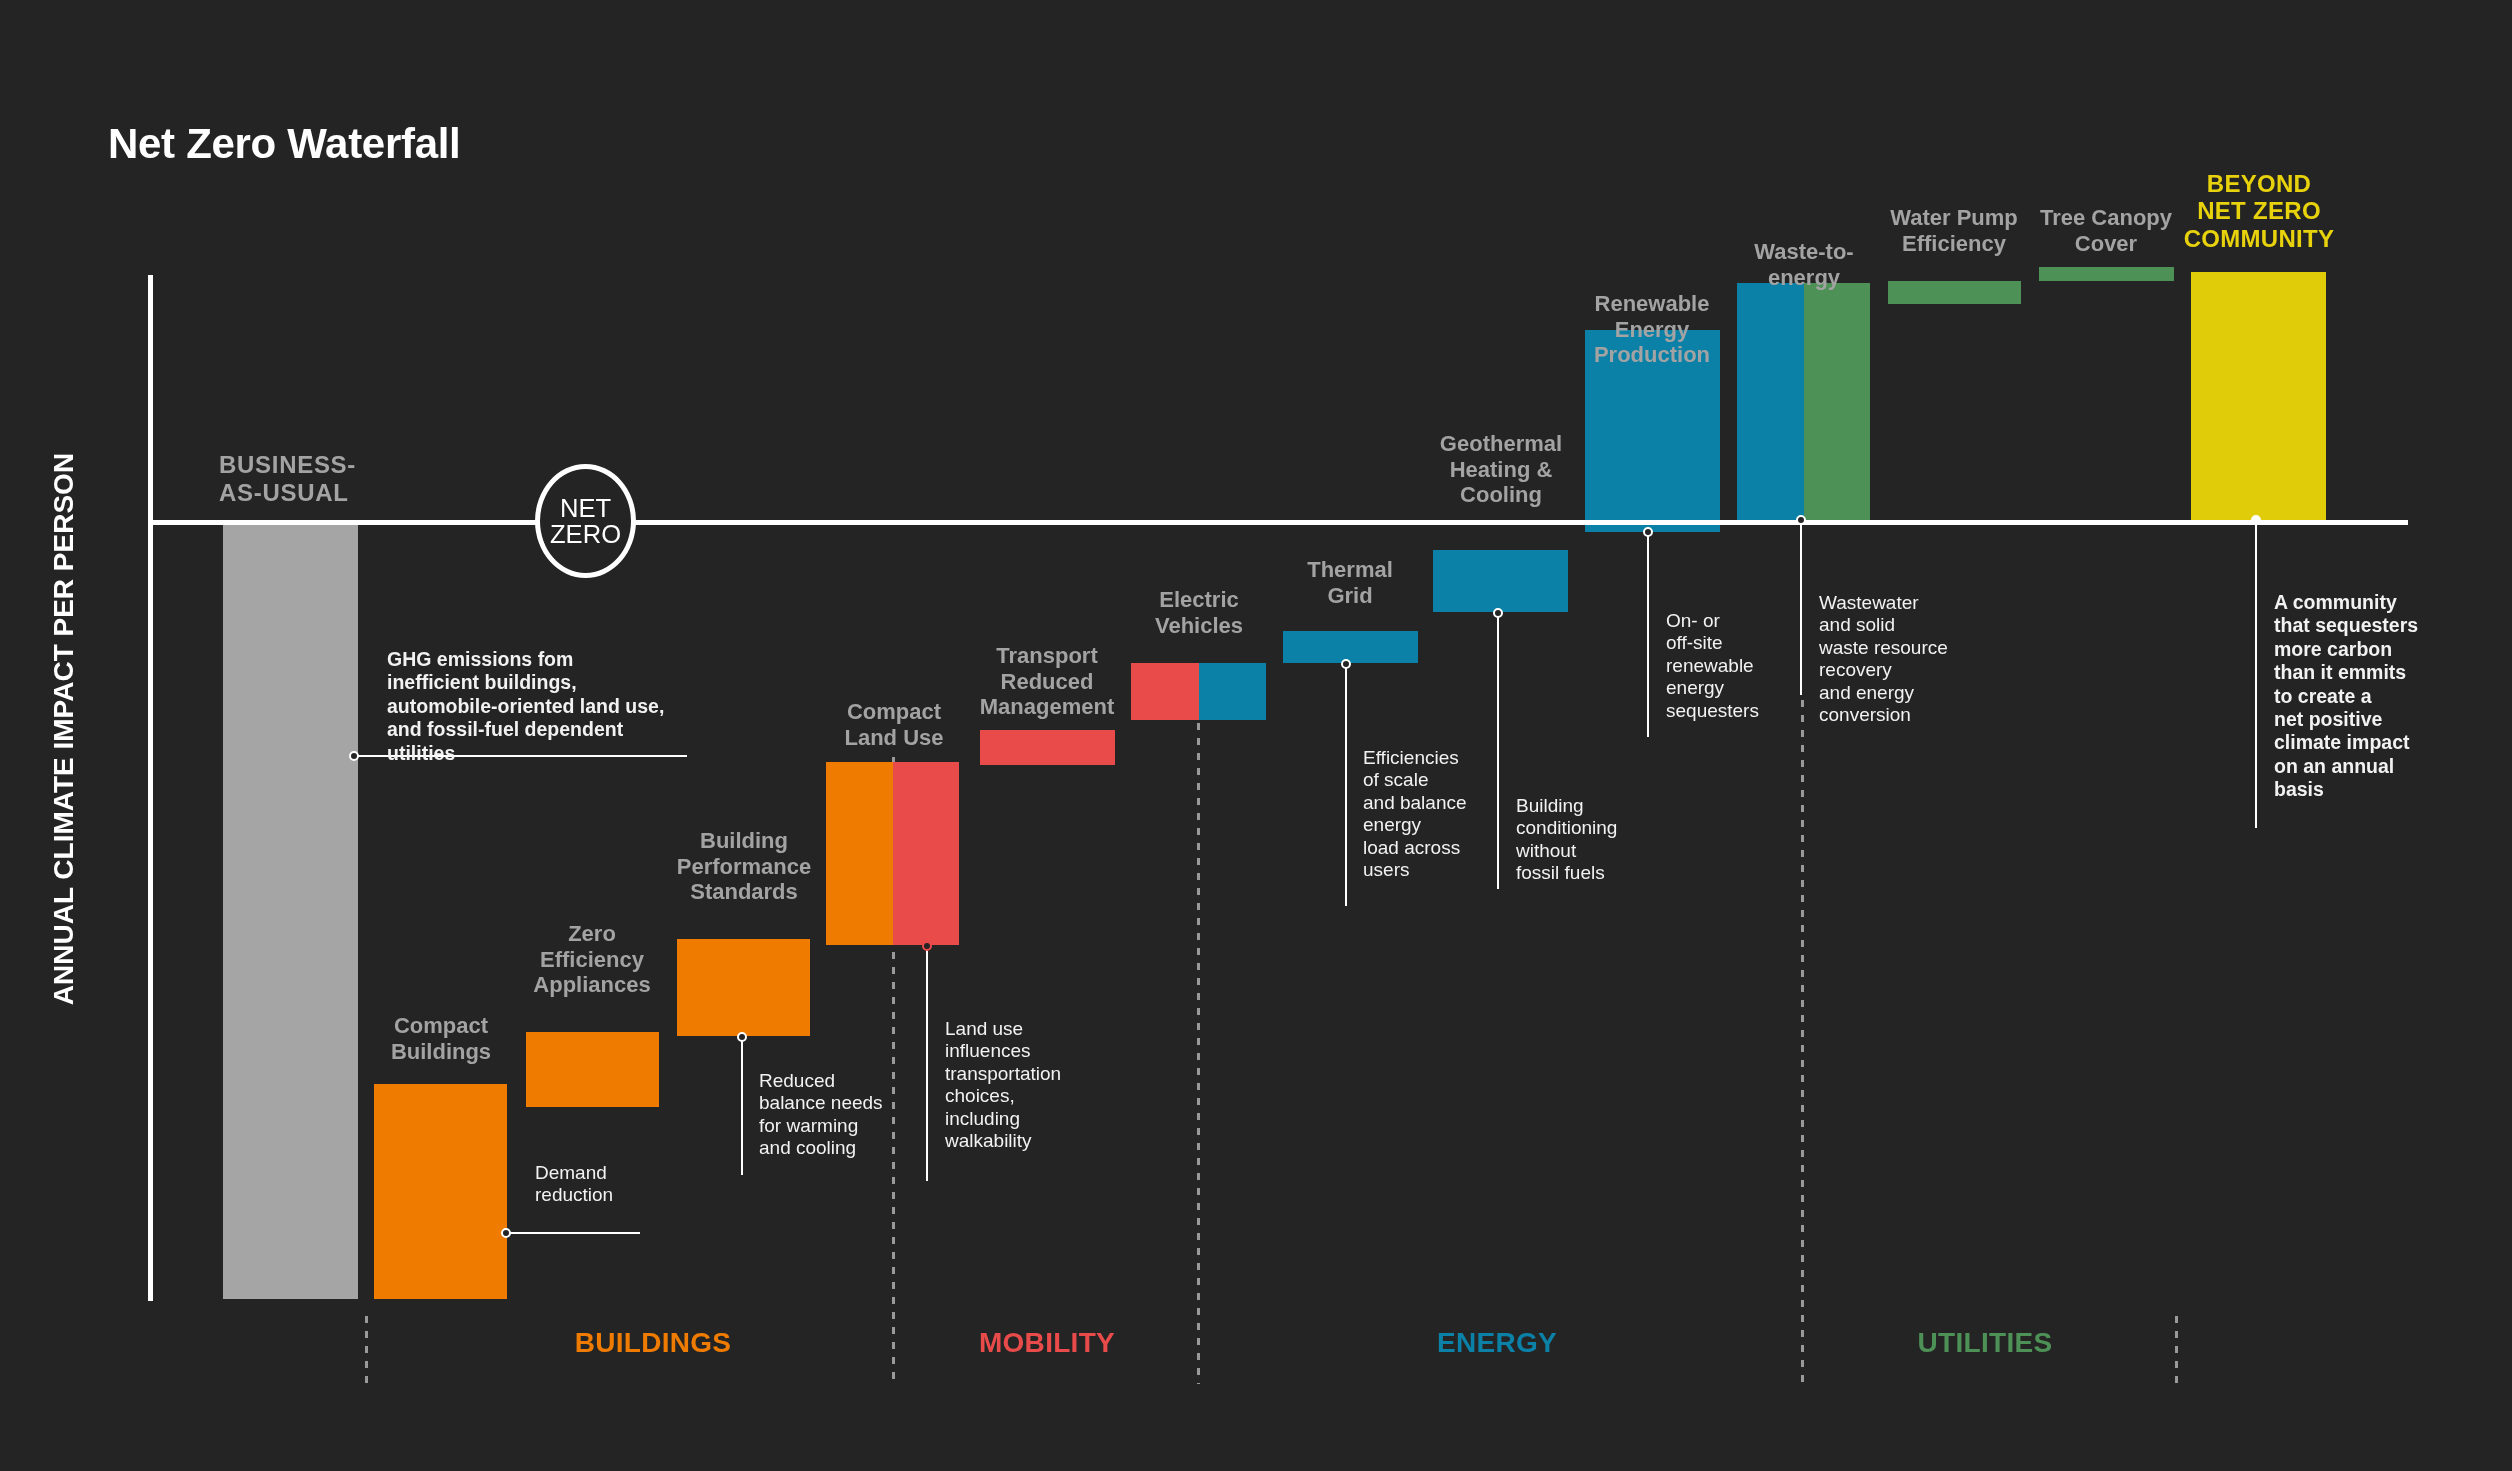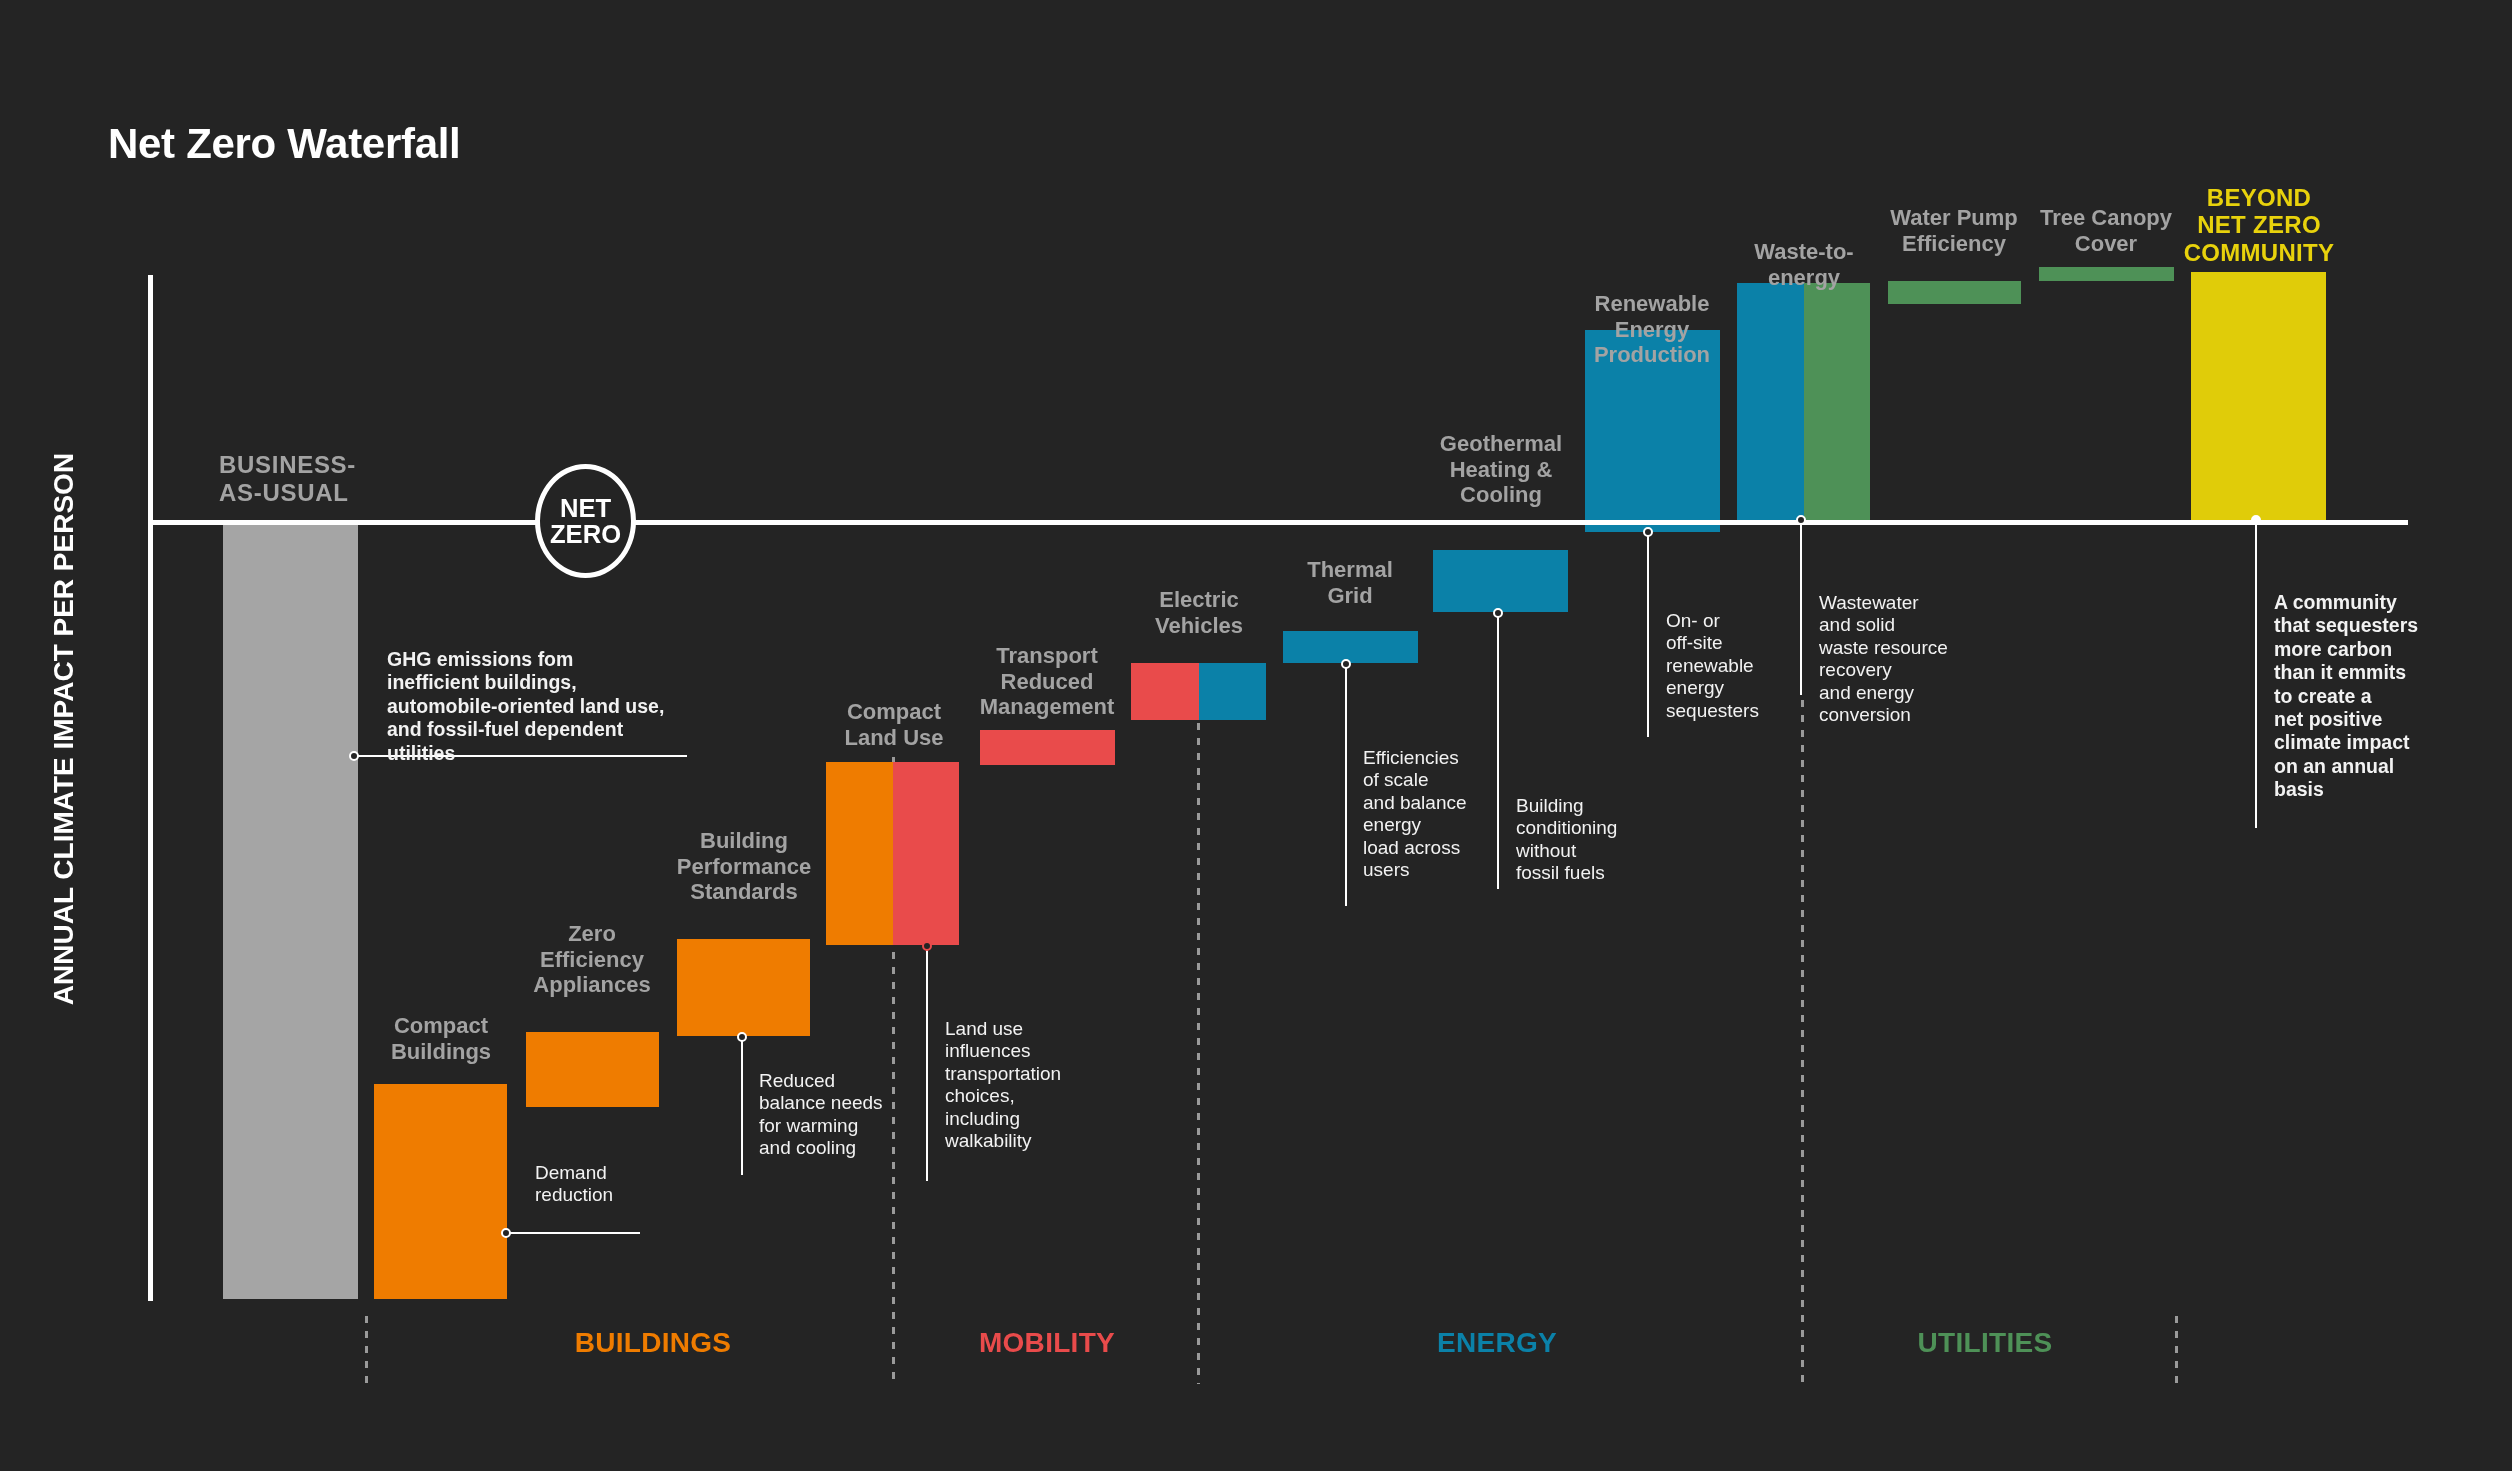--- a/index.html
+++ b/index.html
@@ -41,39 +41,39 @@
   #netzero-circle {
     position:absolute; left:535px; top:464px;
     width:101px; height:114px;
     border:5.4px solid #ffffff; border-radius:50%;
     background:#242424; z-index:9;
     display:flex; flex-direction:column;
     align-items:center; justify-content:center;
     line-height:1.02;
   }
   #netzero-circle span {
-    font-size:25.6px; font-weight:bold; color:#ffffff; letter-spacing:0px;
+    font-size:25.6px; font-weight:normal; color:#ffffff; letter-spacing:0px;
   }
 
   
   .bar { position:absolute; z-index:3; }
 
   
   .bartitle {
     position:absolute; z-index:4;
     font-size:22px; font-weight:bold; line-height:1.16;
     color:#a3a3a3; text-align:center;
   }
   .bartitle.grey-caps {
     color:#a3a3a3; font-size:24px; letter-spacing:0.7px;
     text-align:left;
   }
   .bartitle.yellow-caps {
     color:#e8d20c; font-size:24px; letter-spacing:0.3px;
-    text-align:center; line-height:1.14;margin-top:14px;
+    text-align:center; line-height:1.14;
   }
 
   
   .anno {
     position:absolute; z-index:5;
     font-size:19px; line-height:1.18; color:#f2f2f2;
     font-weight:normal;
   }
   .anno.bold {
     font-weight:bold; font-size:19.5px; line-height:1.2;

